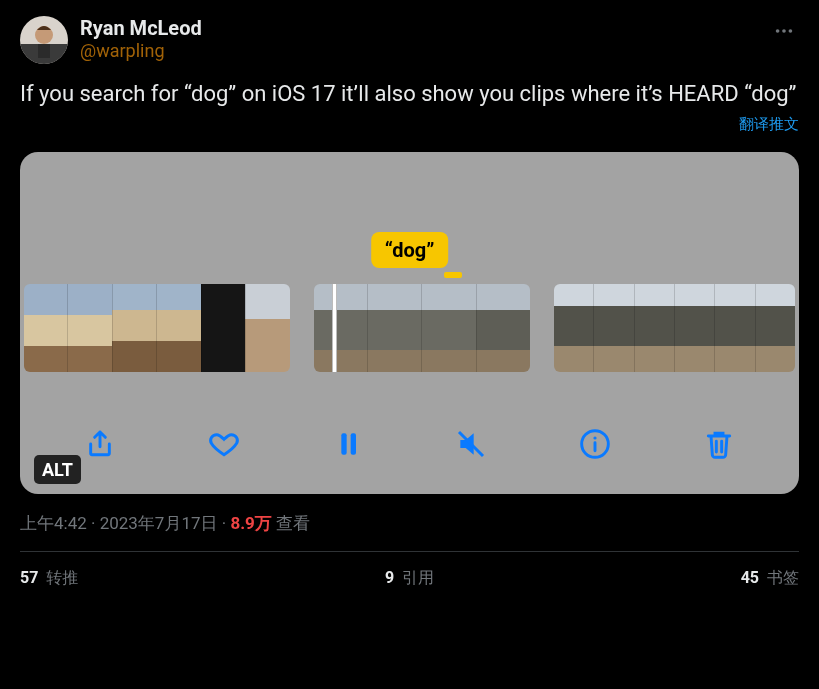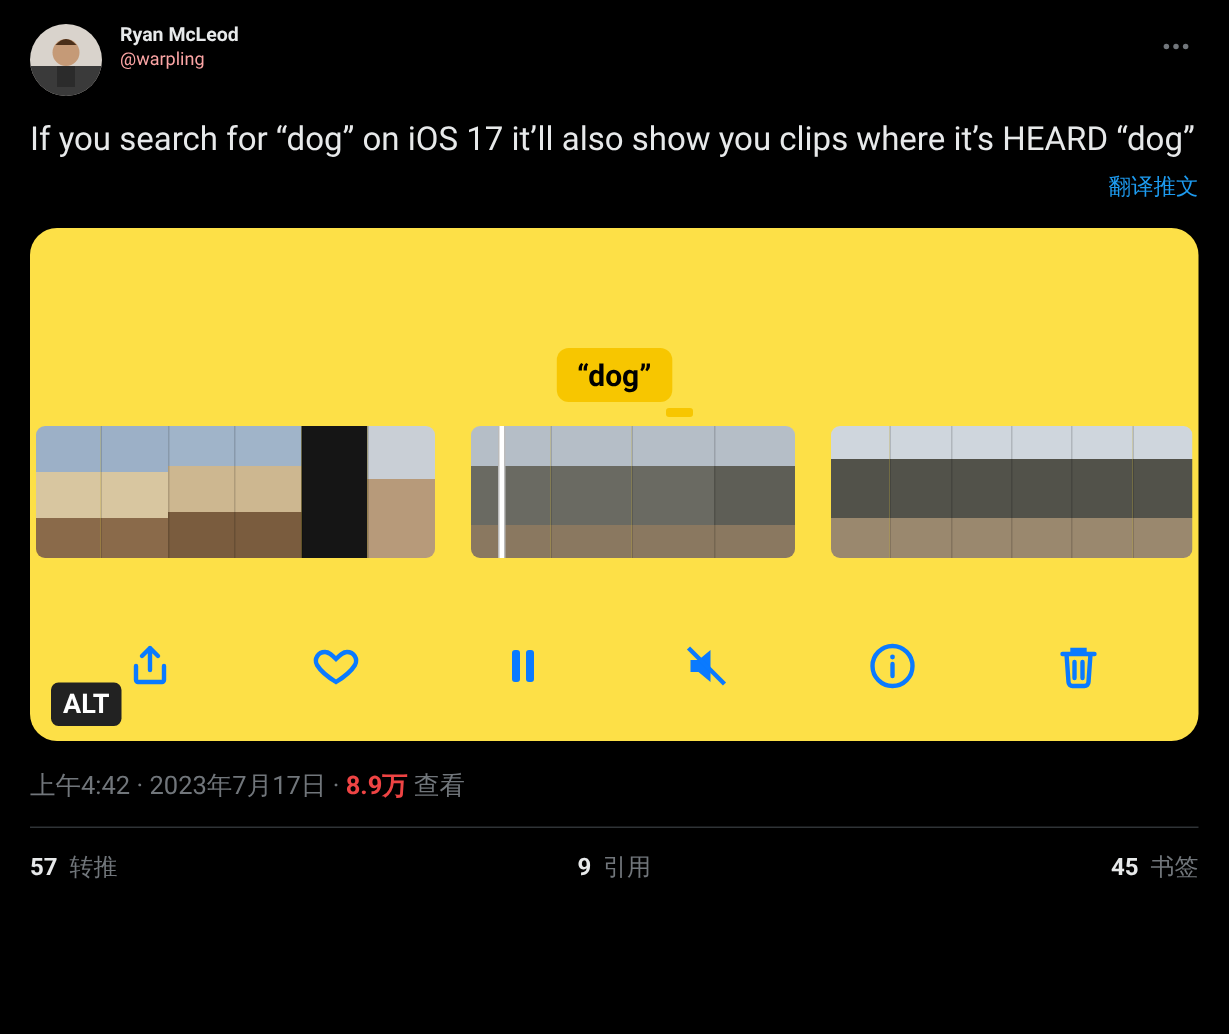--- a/index.html
+++ b/index.html
@@ -23,27 +23,27 @@
     width: 48px;
     height: 48px;
     border-radius: 50%;
     overflow: hidden;
     flex-shrink: 0;
   }
   .avatar svg { width: 100%; height: 100%; display: block; }
   .user-meta { flex: 1; }
   .display-name {
     font-weight: 700;
-    font-size: 13px;
+    font-size: 20px;
     color: #e7e9ea;
     line-height: 1.2;
   }
   .handle {
-    font-size: 12px;
-    color: #fca5a5;
+    font-size: 18px;
+    color: #a16207;
     line-height: 1.2;
   }
   .more-icon {
     color: #71767b;
     font-size: 20px;
     padding: 4px;
     cursor: pointer;
   }
   .tweet-text {
     margin-top: 15px;
@@ -55,21 +55,21 @@
   .translate-link {
     margin-top: 6px;
     font-size: 15px;
     color: #1d9bf0;
     cursor: pointer;
     text-align: right;
   }
   .media-card {
     margin-top: 18px;
     border-radius: 18px;
-    background: #fde047;
+    background: #a3a3a3;
     overflow: hidden;
     position: relative;
     height: 342px;
     padding-left: 20px;
   }
   .caption-badge {
     position: absolute;
     left: 50%;
     top: 80px;
     transform: translateX(-50%);

